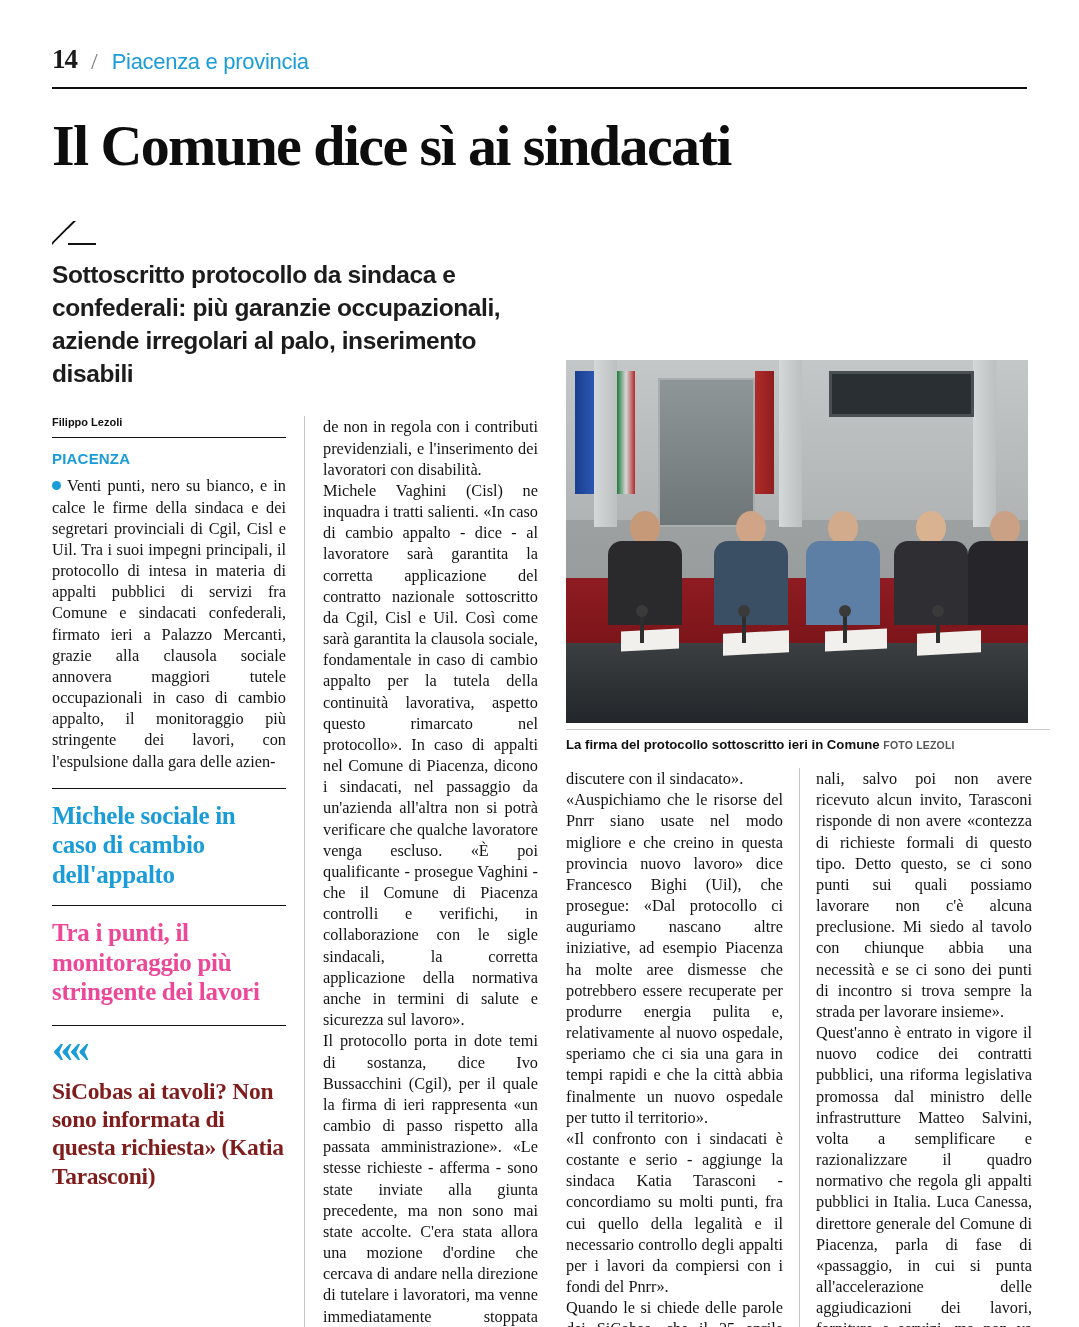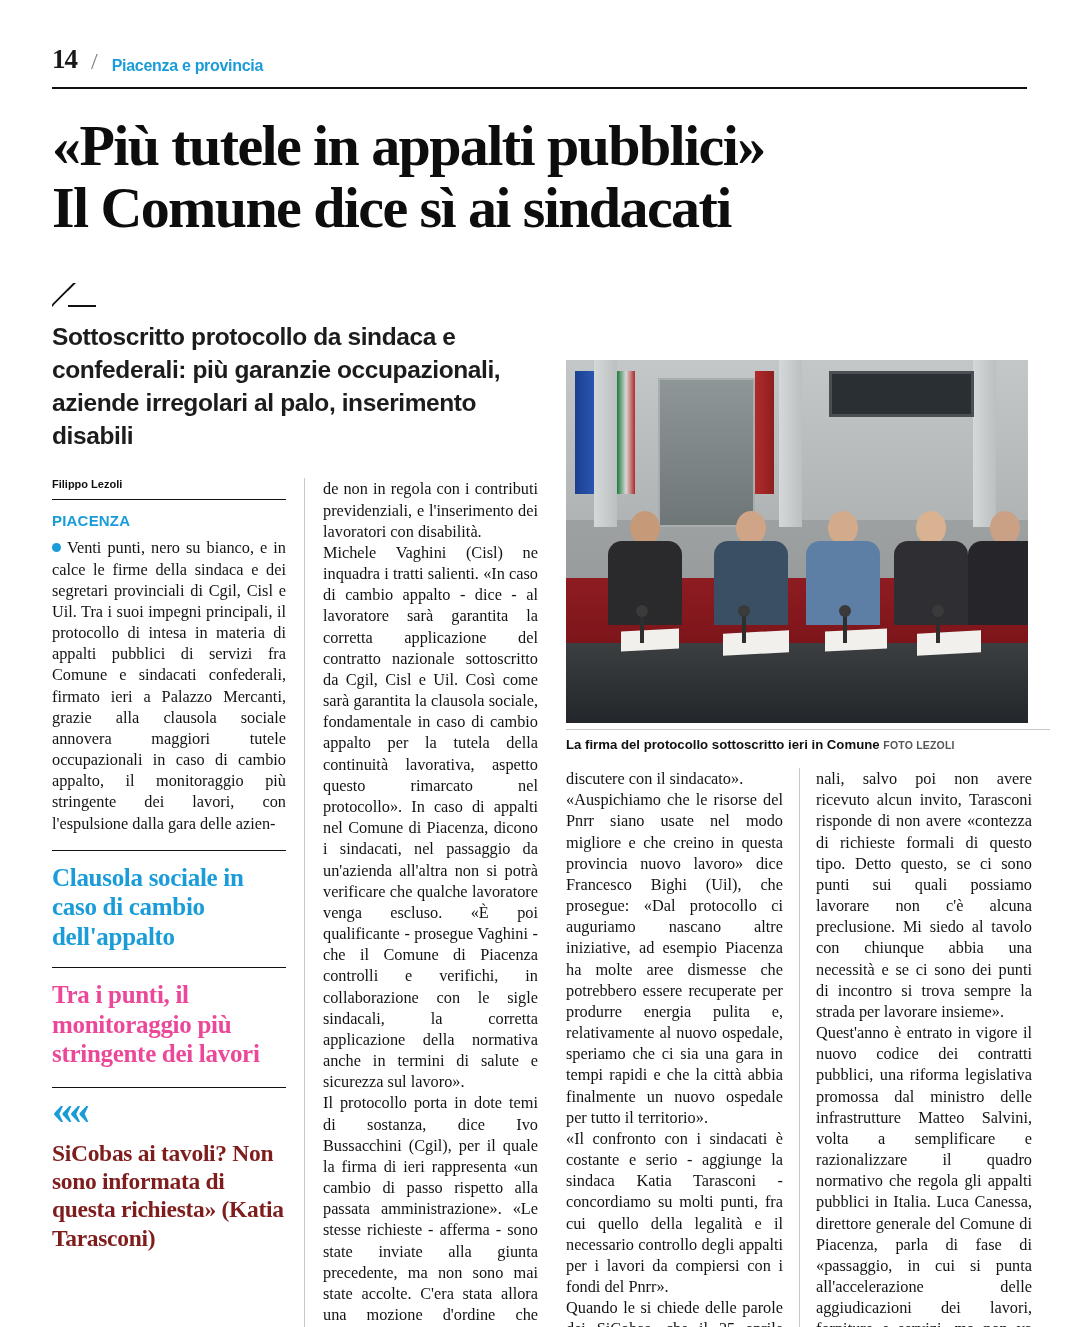--- a/index.html
+++ b/index.html
@@ -37,22 +37,22 @@
     letter-spacing: -1px;
   }
   .slash {
     font-size: 24px;
     color: #7f7f7f;
     font-weight: normal;
     margin: 0 4px;
   }
   .section-name {
     font-family: "Liberation Sans", sans-serif;
-    font-size: 16px;
-    font-weight: bold;
+    font-size: 22px;
+    font-weight: normal;
     color: #1a9cd8;
     letter-spacing: -0.3px;
   }
   .rule-top {
     border-top: 2px solid #111;
     margin-top: 4px;
   }
   
   .headline {
     margin-top: 26px;
@@ -304,39 +304,38 @@
 <div class="page">
 
   <div class="masthead">
     <span class="page-number">14</span>
     <span class="slash">/</span>
     <span class="section-name">Piacenza e provincia</span>
   </div>
   <div class="rule-top"></div>
 
   <h1 class="headline">
-    <span class="l1">«Più tutele in appalti pubblici»</span>
     <span class="l2">Il Comune dice sì ai sindacati</span>
   </h1>
 
   <div class="corner-mark">
     <div class="corner-diag">
         <span></span>
       </div>
   </div>
   <div class="subhead">Sottoscritto protocollo da sindaca e confederali: più garanzie occupazionali, aziende irregolari al palo, inserimento disabili</div>
 
   <div class="content">
     <div class="col col-1">
       <div class="byline">Filippo Lezoli</div>
       <div class="dateline">PIACENZA</div>
       <div class="body-text">
         <span class="bullet"></span><span>Venti punti, nero su bianco, e in calce le firme della sindaca e dei segretari provinciali di Cgil, Cisl e Uil. Tra i suoi impegni principali, il protocollo di intesa in materia di appalti pubblici di servizi fra Comune e sindacati confederali, firmato ieri a Palazzo Mercanti, grazie alla clausola sociale annovera maggiori tutele occupazionali in caso di cambio appalto, il monitoraggio più stringente dei lavori, con l'espulsione dalla gara delle azien-</span>
       </div>
-      <div class="kicker">Clausola sociale in caso di cambio dell'appalto</div>
+      <div class="kicker">Michele sociale in caso di cambio dell'appalto</div>
       <div class="kicker dark">Tra i punti, il monitoraggio più stringente dei lavori</div>
       <div class="quote-block">
         <div class="quote-marks">««</div>
         <div class="quote-text">SiCobas ai tavoli? Non sono informata di questa richiesta» (Katia Tarasconi)</div>
       </div>
     </div>
     <div class="col col-2">
       <div class="body-text" style="white-space: pre-line;">de non in regola con i contributi previdenziali, e l'inserimento dei lavoratori con disabilità.
 Michele Vaghini (Cisl) ne inquadra i tratti salienti. «In caso di cambio appalto - dice - al lavoratore sarà garantita la corretta applicazione del contratto nazionale sottoscritto da Cgil, Cisl e Uil. Così come sarà garantita la clausola sociale, fondamentale in caso di cambio appalto per la tutela della continuità lavorativa, aspetto questo rimarcato nel protocollo». In caso di appalti nel Comune di Piacenza, dicono i sindacati, nel passaggio da un'azienda all'altra non si potrà verificare che qualche lavoratore venga escluso. «È poi qualificante - prosegue Vaghini - che il Comune di Piacenza controlli e verifichi, in collaborazione con le sigle sindacali, la corretta applicazione della normativa anche in termini di salute e sicurezza sul lavoro».
 Il protocollo porta in dote temi di sostanza, dice Ivo Bussacchini (Cgil), per il quale la firma di ieri rappresenta «un cambio di passo rispetto alla passata amministrazione». «Le stesse richieste - afferma - sono state inviate alla giunta precedente, ma non sono mai state accolte. C'era stata allora una mozione d'ordine che cercava di andare nella direzione di tutelare i lavoratori, ma venne immediatamente stoppata preferendo valutare di volta in volta ogni appalto da</div>

